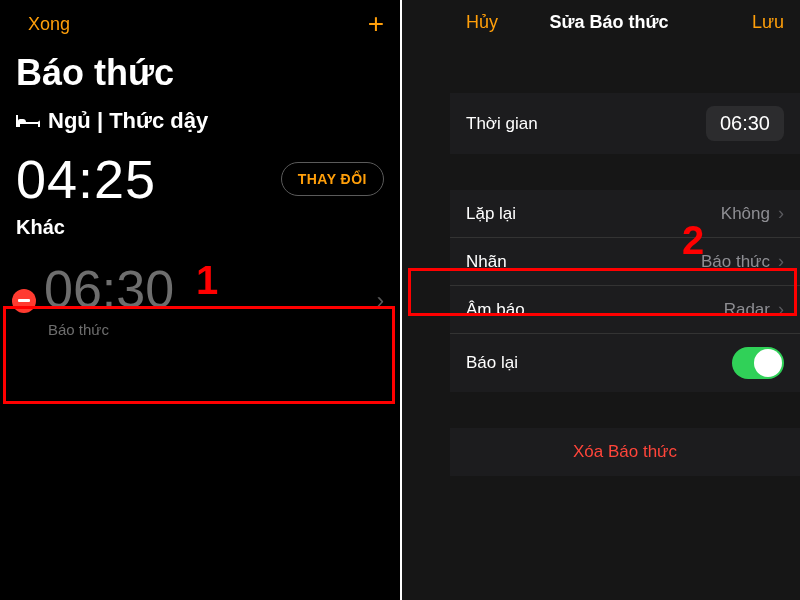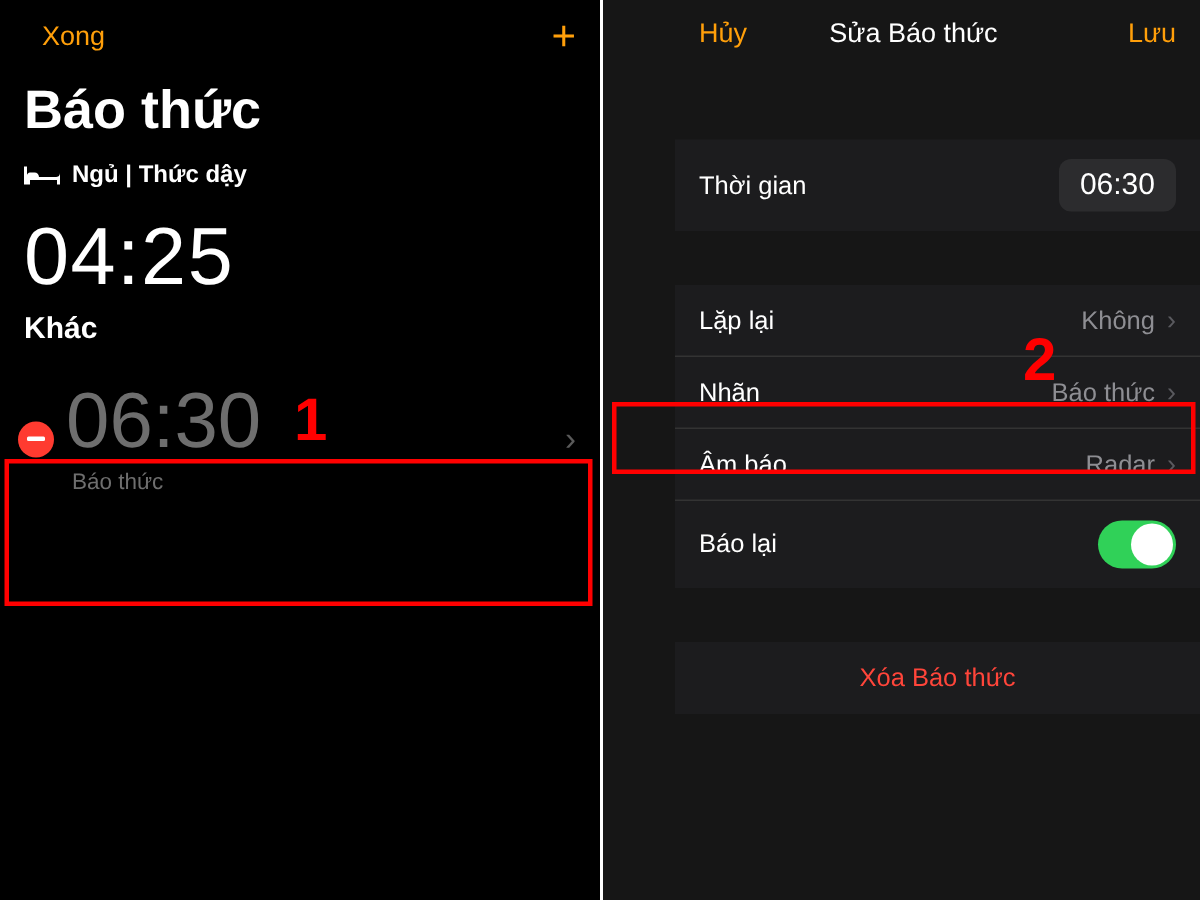--- a/index.html
+++ b/index.html
@@ -46,21 +46,21 @@
   .sleep-row {
     display: flex;
     align-items: center;
     gap: 8px;
     padding: 0 16px 10px 16px;
   }
   .bed-icon {
     width: 24px; height: 18px; position: relative;
   }
   .bed-icon svg { fill: #fff; }
-  .sleep-label { color: #fff; font-size: 16px; font-weight: 600; }
+  .sleep-label { color: #fff; font-size: 22px; font-weight: 600; }
 
   .wake-row {
     display: flex;
     align-items: center;
     justify-content: space-between;
     padding: 4px 16px 0 16px;
   }
   .wake-time {
     color: #fff;
     font-size: 54px;
@@ -141,21 +141,21 @@
   .callout.n1 { left: 196px; top: 258px; }
 
   
   .nav-right {
     display: flex;
     justify-content: space-between;
     align-items: center;
     padding: 12px 16px 14px 16px;
   }
   .nav-right .center {
-    color: #fff; font-size: 18px; font-weight: 400;
+    color: #fff; font-size: 18px; font-weight: 700;
     position: absolute; left: 16px; right: 0; text-align: center;
   }
   .nav-right .side { color: #ff9f0a; font-size: 18px; z-index: 1; }
 
   .group {
     margin-top: 34px;
     background: #1c1c1e;
     border-radius: 12px;
     margin-left: 0; margin-right: 0;
   }
@@ -225,20 +225,21 @@
       <span class="bed-icon">
         <svg viewBox="0 0 24 18" width="24" height="18">
             <path d="M2 3v12H0V3h2zm22 4v8h-2v-3H4v3H2V9c0-1.1.9-2 2-2h3c1.7 0 3 1.3 3 3h10c2 0 4 0 4-3z"></path>
           </svg>
       </span>
       <span class="sleep-label">Ngủ | Thức dậy</span>
     </div>
 
     <div class="wake-row">
       <span class="wake-time">04:25</span>
+      <span class="change-btn">THAY ĐỔI</span>
     </div>
 
     <div class="section-hdr">
       <span>Khác</span>
     </div>
 
     <div class="alarm-row">
       <div class="delete-circle">
         <div class="bar"></div>
       </div>

